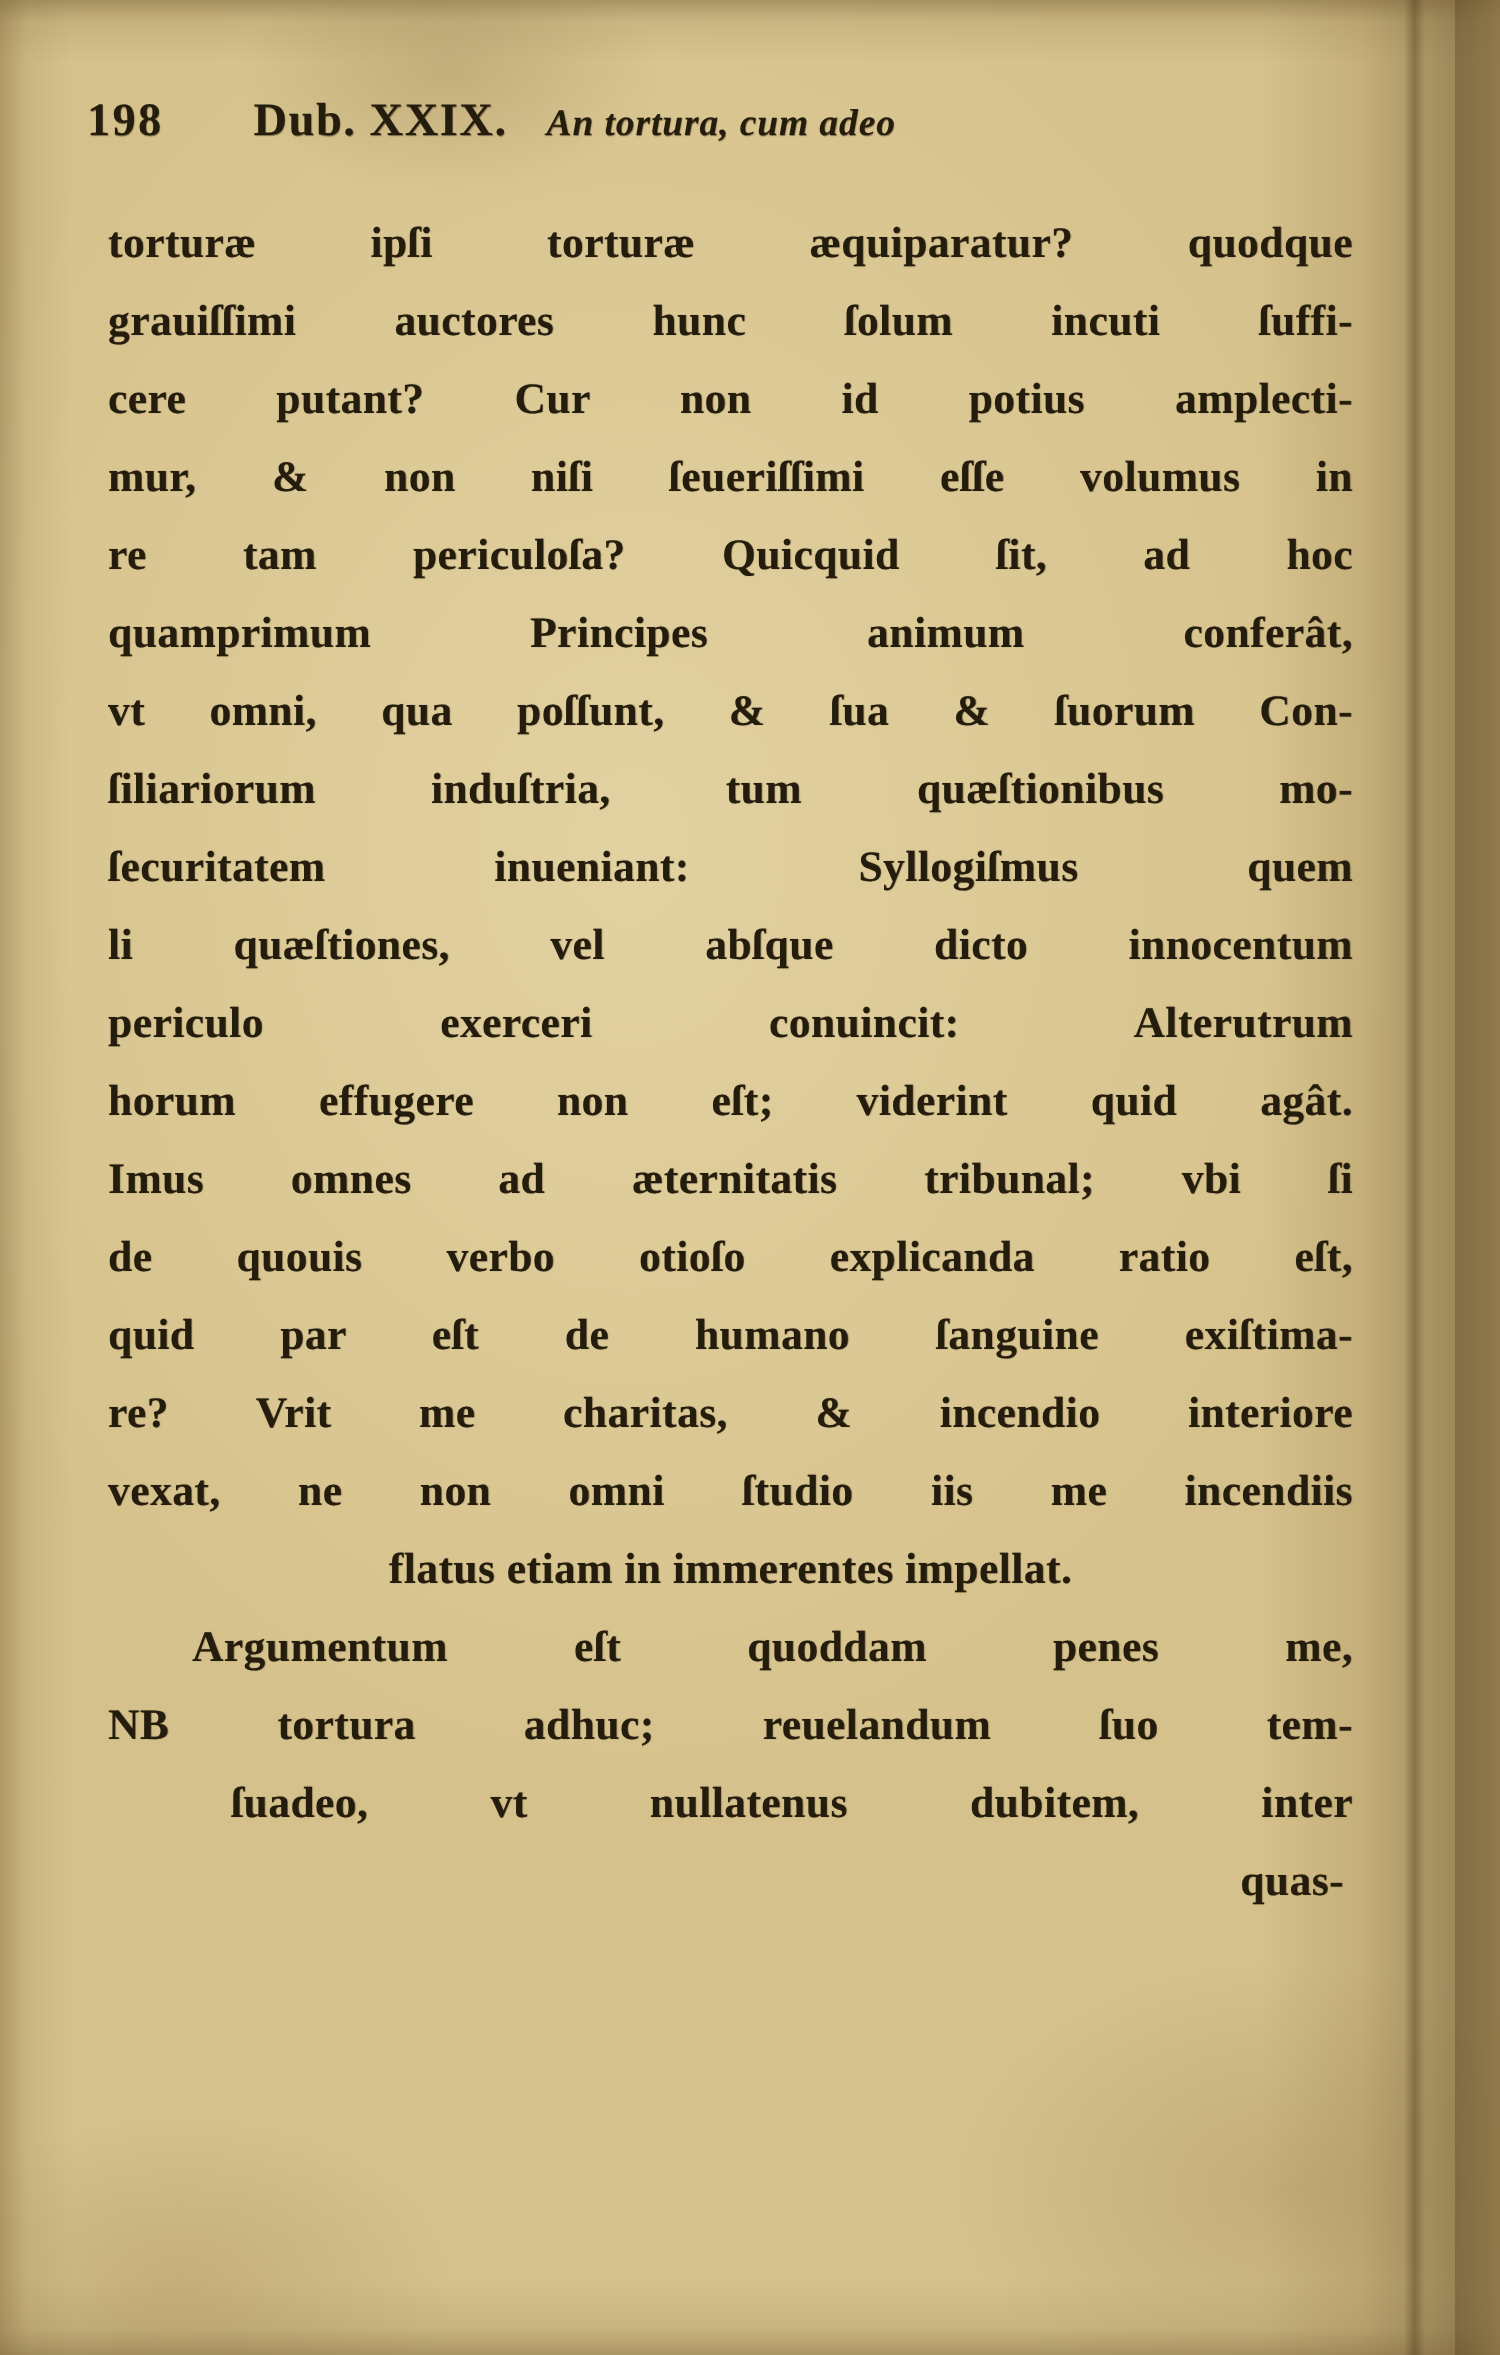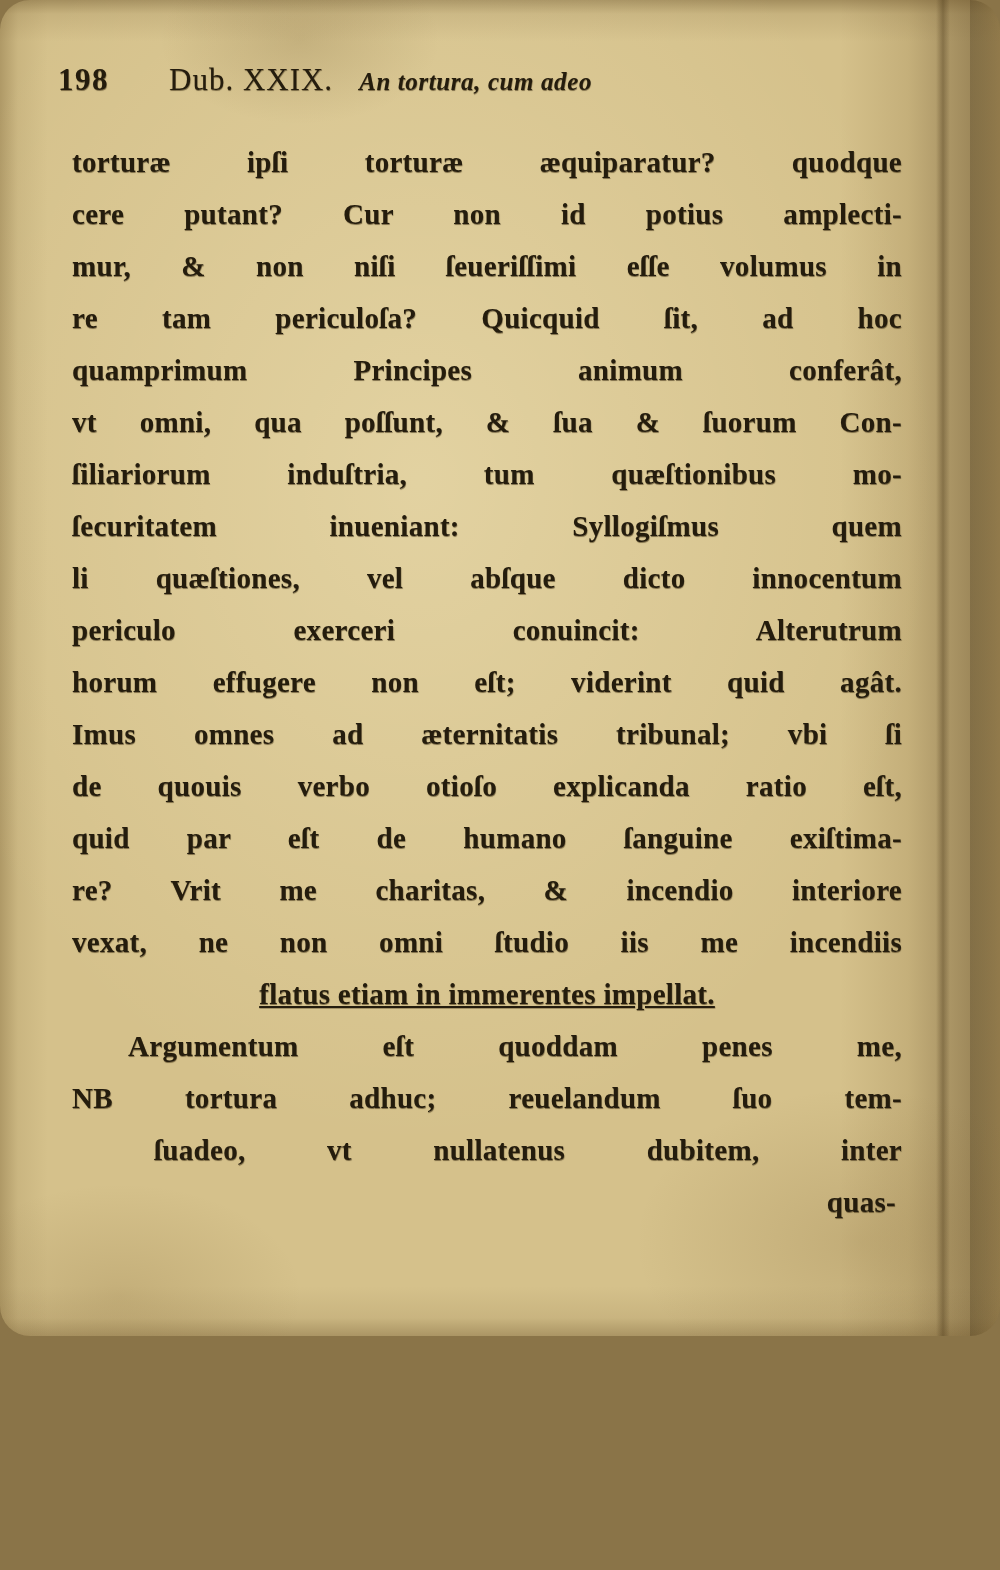--- a/index.html
+++ b/index.html
@@ -1,77 +1,77 @@
 <!DOCTYPE html>
 <html><head>
 <meta charset="utf-8">
 <style>
   * { margin:0; padding:0; box-sizing:border-box; }
   html,body { width:1000px; height:1570px; background:#8a7448; }
 
   .scan {
-    position:relative; width:1000px; height:1336px; overflow:hidden;
+    position:relative; width:1000px; height:1570px; overflow:hidden;
     background:
       radial-gradient(ellipse 720px 920px at 42% 36%, rgba(255,246,208,0.32), rgba(255,246,208,0) 72%),
       radial-gradient(ellipse 320px 220px at 86% 93%, rgba(118,90,42,0.20), rgba(118,90,42,0) 70%),
       radial-gradient(ellipse 260px 160px at 12% 97%, rgba(118,90,42,0.18), rgba(118,90,42,0) 70%),
       radial-gradient(ellipse 200px 120px at 30% 3%, rgba(110,85,40,0.22), rgba(110,85,40,0) 70%),
       linear-gradient(90deg, rgba(122,98,52,0.42) 0, rgba(122,98,52,0.12) 18px, rgba(122,98,52,0) 48px),
       linear-gradient(180deg, rgba(112,88,46,0.48) 0, rgba(112,88,46,0.14) 14px, rgba(112,88,46,0) 42px),
       linear-gradient(0deg, rgba(112,88,46,0.42) 0, rgba(112,88,46,0.12) 18px, rgba(112,88,46,0) 50px),
       linear-gradient(270deg, rgba(88,66,30,0.58) 0, rgba(104,80,42,0.38) 52px, rgba(138,112,62,0.22) 92px, rgba(138,112,62,0) 160px),
       #d5c18b;
     font-family:"Liberation Serif","DejaVu Serif",serif;
     color:#241c0d;
-    border-radius:30px;
   }
 
   .edge-crease {
     position:absolute; top:0; bottom:0; right:50px; width:14px;
     background:linear-gradient(90deg, rgba(68,50,20,0) 0, rgba(68,50,20,0.38) 50%, rgba(68,50,20,0) 100%);
   }
   .edge-strip {
     position:absolute; top:0; bottom:0; right:0; width:30px;
     background:linear-gradient(90deg, rgba(58,44,18,0.28), rgba(152,126,74,0.40));
   }
 
   .header {
     position:absolute; top:62px; left:58px; right:130px;
     display:flex; align-items:baseline;
     text-shadow:0.4px 0.6px 0.7px rgba(55,40,15,0.55);
   }
   .pagenum  { font-size:31px; font-weight:bold; letter-spacing:1.5px; }
-  .chapter  { font-size:31px; font-weight:normal; margin-left:60px; letter-spacing:1px; }
+  .chapter  { font-size:31px; font-weight:bold; margin-left:60px; letter-spacing:1px; }
   .running  { font-size:25px; font-style:italic; font-weight:bold; margin-left:26px; letter-spacing:0.6px; }
 
   .textblock {
     position:absolute; top:136px; left:72px; width:830px;
     font-size:29px; font-weight:bold; line-height:52px; letter-spacing:0.3px;
     text-shadow:0.4px 0.6px 0.7px rgba(55,40,15,0.55);
   }
   .line        { text-align:justify; text-align-last:justify; min-height:52px; }
-  .line.c      { text-align:center;  text-align-last:center;text-decoration:underline; }
+  .line.c      { text-align:center;  text-align-last:center; }
   .line.r      { text-align:right;   text-align-last:right; padding-right:6px; }
   .line.ind1   { padding-left:56px; }
   .line.ind2   { padding-left:64px; }
   .line.ind3   { padding-left:82px; }
 </style>
 </head>
 <body>
 
 <div class="scan">
 
   <div class="header">
     <span class="pagenum">198</span>
     <span class="chapter">Dub. XXIX.</span>
     <span class="running">An tortura, cum adeo</span>
   </div>
 
   <div class="textblock">
     <div class="line">torturæ ipſi torturæ æquiparatur? quodque</div>
+    <div class="line">grauiſſimi auctores hunc ſolum incuti ſuffi-</div>
     <div class="line">cere putant? Cur non id potius amplecti-</div>
     <div class="line">mur, &amp; non niſi ſeueriſſimi eſſe volumus in</div>
     <div class="line">re tam periculoſa? Quicquid ſit, ad hoc</div>
     <div class="line">quamprimum Principes animum conferât,</div>
     <div class="line">vt omni, qua poſſunt, &amp; ſua &amp; ſuorum Con-</div>
     <div class="line">ſiliariorum induſtria, tum quæſtionibus mo-</div>
     <div class="line">ſecuritatem inueniant: Syllogiſmus quem</div>
     <div class="line">li quæſtiones, vel abſque dicto innocentum</div>
     <div class="line">periculo exerceri conuincit: Alterutrum</div>
     <div class="line">horum effugere non eſt; viderint quid agât.</div>

